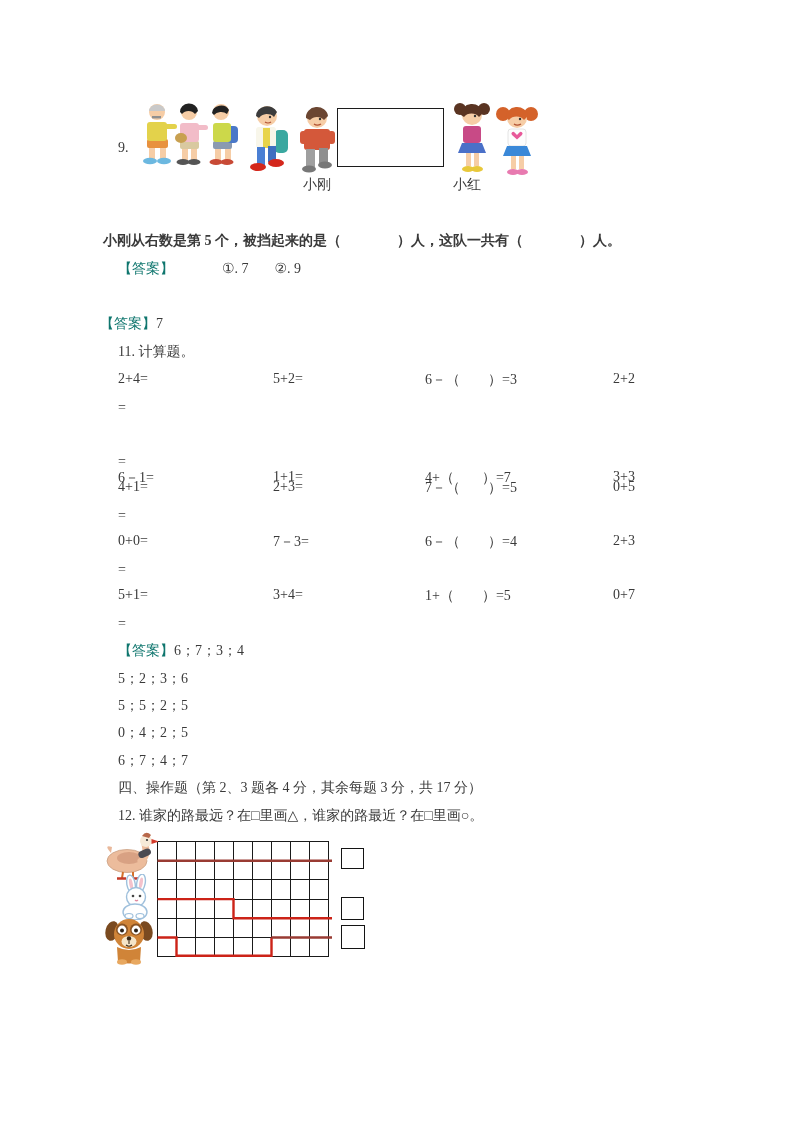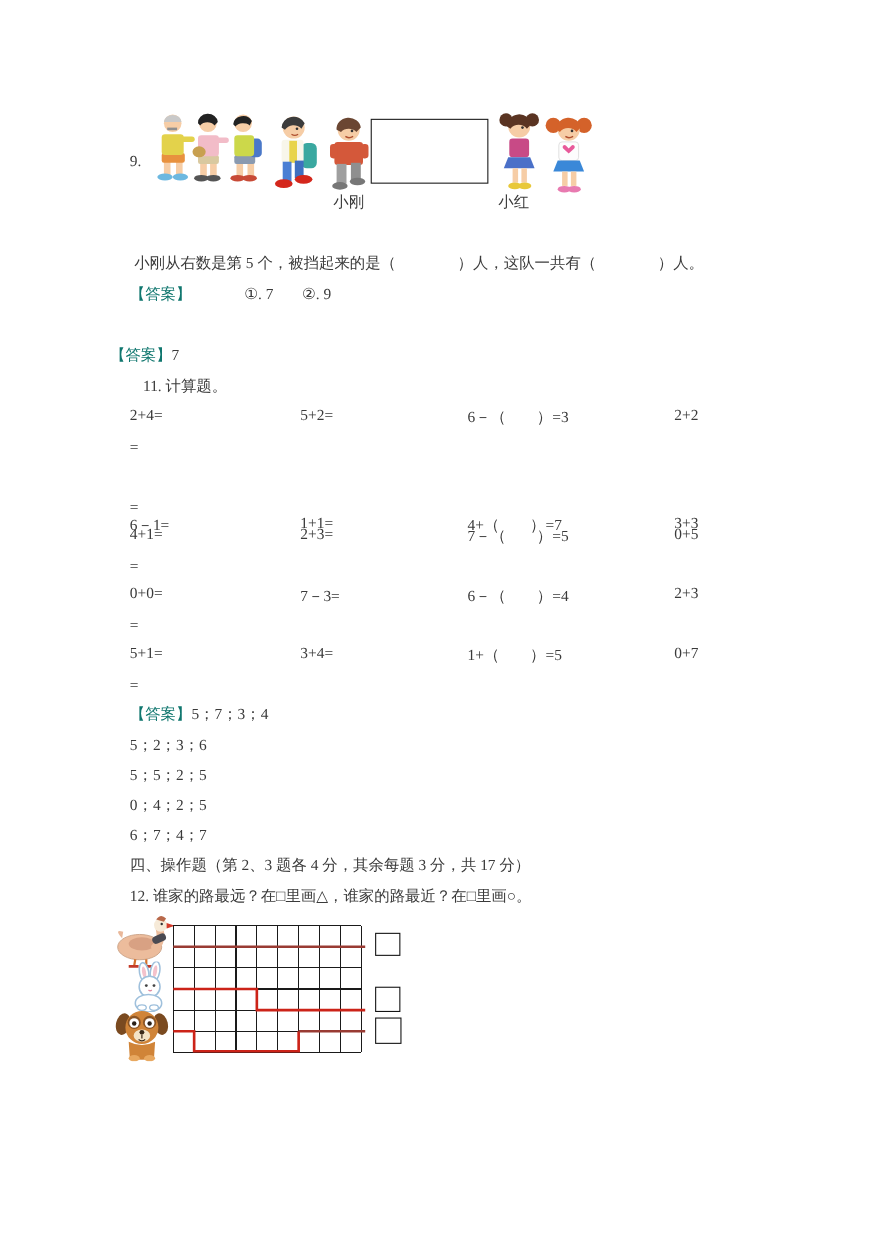--- a/index.html
+++ b/index.html
@@ -146,27 +146,27 @@
       <rect x="19" y="54" width="5" height="13" fill="#f6cda6"></rect>
       <rect x="27" y="54" width="5" height="13" fill="#f6cda6"></rect>
       <ellipse cx="21" cy="70" rx="6" ry="3" fill="#e87ab0"></ellipse>
       <ellipse cx="30" cy="70" rx="6" ry="3" fill="#e87ab0"></ellipse>
     </svg>
   </div>
 
   <div class="line" style="left:303px;top:176px;">小刚</div>
   <div class="line" style="left:453px;top:176px;">小红</div>
 
-  <div class="line" style="left:122px;top:232px;">小刚从右数是第 5 个，被挡起来的是（　　　　）人，这队一共有（　　　　）人。</div>
+  <div class="line" style="left:103px;top:232px;font-weight:bold;">小刚从右数是第 5 个，被挡起来的是（　　　　）人，这队一共有（　　　　）人。</div>
 
   <div class="line" style="left:118px;top:260px;"><span class="ans-label">【答案】</span><span class="sp48"></span><span>①. 7</span><span class="sp26"></span><span>②. 9</span></div>
 
   <div class="line" style="left:100px;top:315px;"><span class="ans-label">【答案】</span><span>7</span></div>
 
-  <div class="line" style="left:130px;top:343px;text-align:center;">11. 计算题。</div>
+  <div class="line" style="left:118px;top:343px;text-align:center;">11. 计算题。</div>
 
   <div class="expr-row" style="top:371px;">
     <span class="c1">2+4=</span>
     <span class="c2">5+2=</span>
     <span class="c3">6－（　　）=3</span>
     <span class="c4">2+2</span>
   </div>
   <div class="line" style="left:118px;top:399px;">=</div>
 
   <div class="expr-row" style="top:425px;margin-top:44px;">
@@ -194,21 +194,21 @@
   <div class="line" style="left:118px;top:561px;">=</div>
 
   <div class="expr-row" style="top:587px;">
     <span class="c1">5+1=</span>
     <span class="c2">3+4=</span>
     <span class="c3">1+（　　）=5</span>
     <span class="c4">0+7</span>
   </div>
   <div class="line" style="left:118px;top:615px;">=</div>
 
-  <div class="line" style="left:118px;top:642px;"><span class="ans-label">【答案】</span><span>5；7；3；4</span></div>
+  <div class="line" style="left:118px;top:642px;"><span class="ans-label">【答案】</span><span>6；7；3；4</span></div>
   <div class="line" style="left:118px;top:670px;">5；2；3；6</div>
   <div class="line" style="left:118px;top:697px;">5；5；2；5</div>
   <div class="line" style="left:118px;top:724px;">0；4；2；5</div>
   <div class="line" style="left:118px;top:752px;">6；7；4；7</div>
 
   <div class="line" style="left:118px;top:779px;">四、操作题（第 2、3 题各 4 分，其余每题 3 分，共 17 分）</div>
   <div class="line" style="left:118px;top:807px;">12. 谁家的路最远？在□里画△，谁家的路最近？在□里画○。</div>
 
   <div class="fig" style="left:101px;top:831px;">
     <svg width="58" height="50" viewBox="0 0 58 50">

